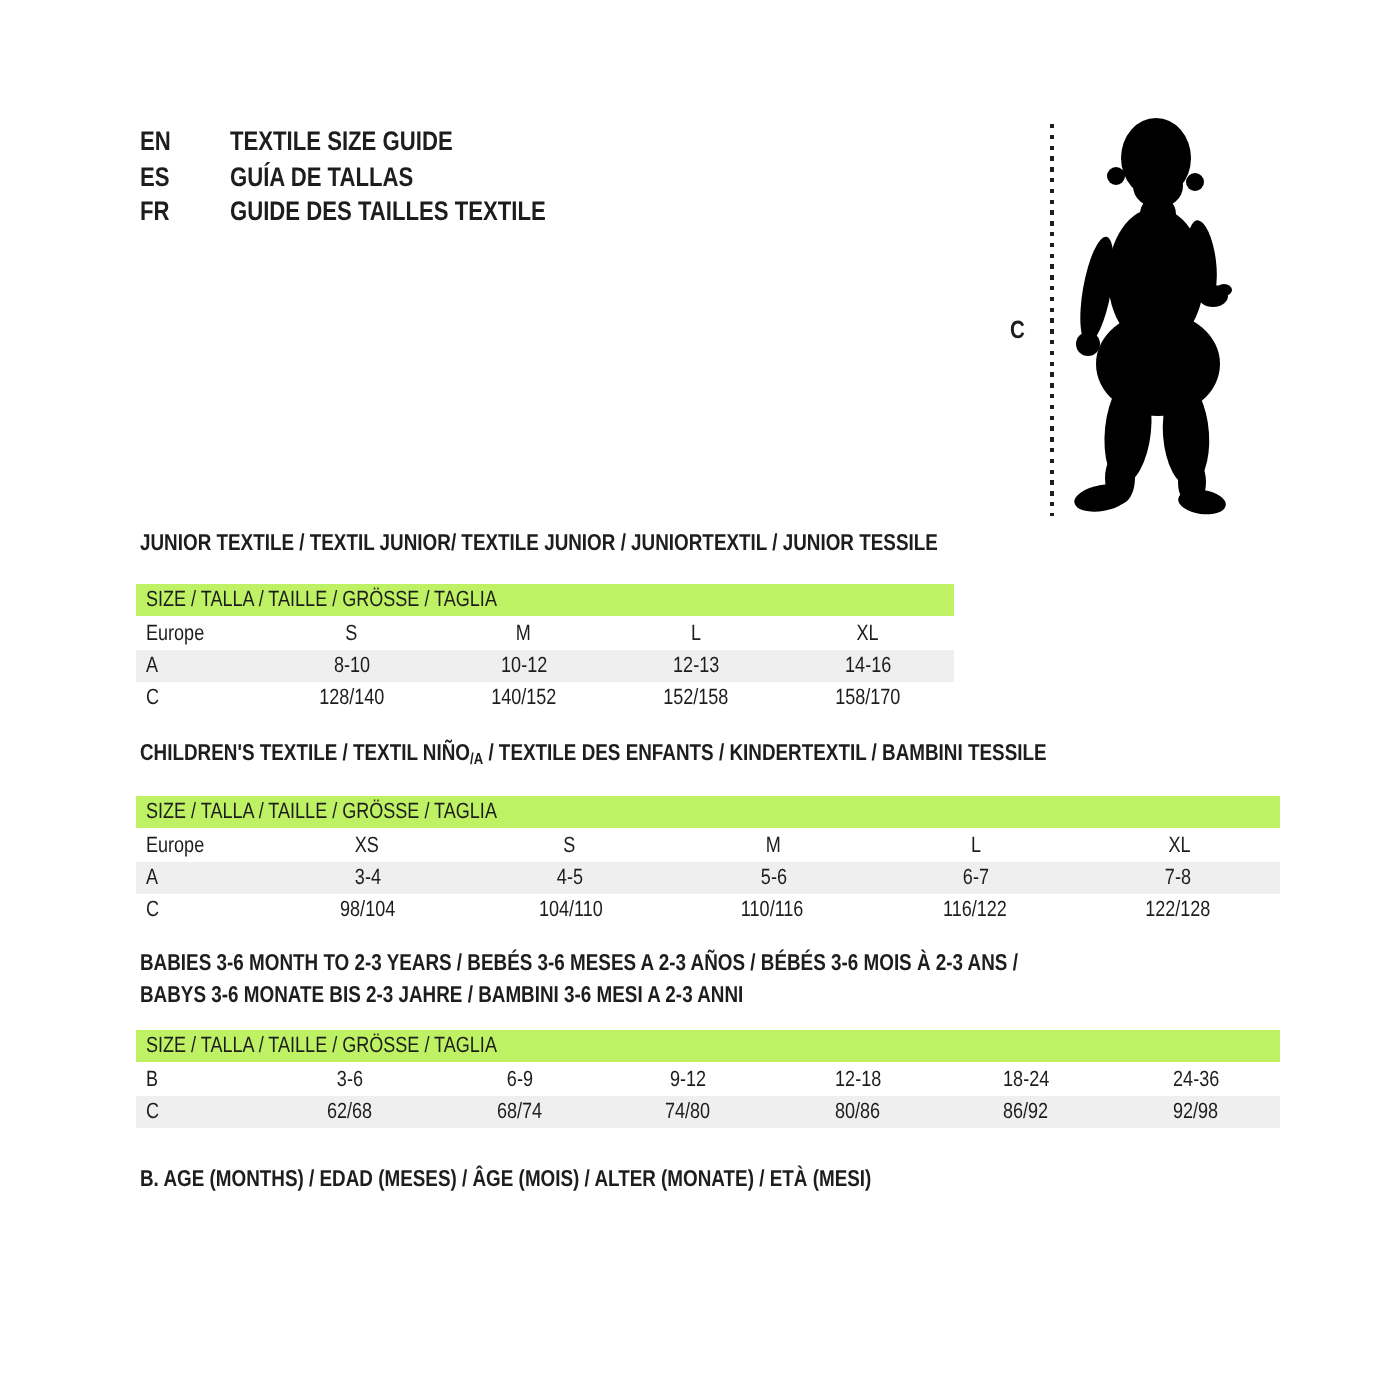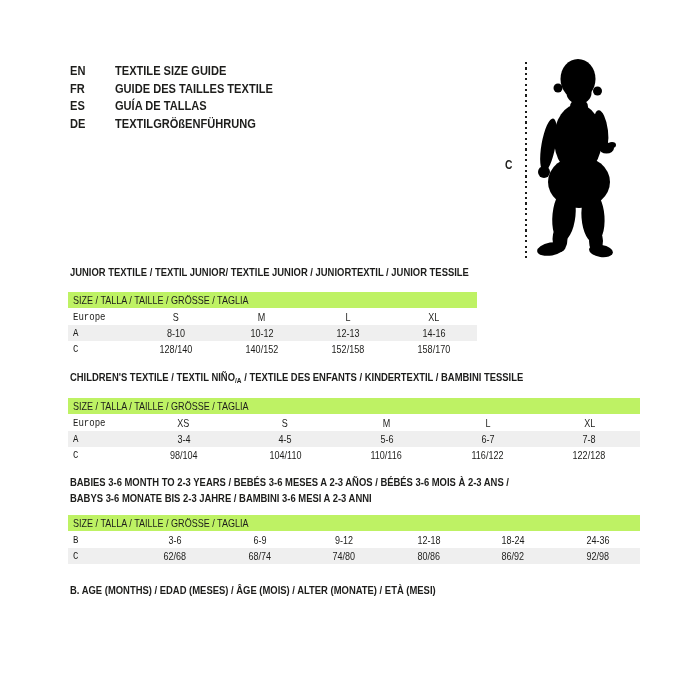--- a/index.html
+++ b/index.html
@@ -33,48 +33,44 @@
   .sub{font-size:8px;vertical-align:-2px;}
 
   
   .size-table{position:absolute;font-size:11px;}
   .t1{left:68px;top:292px;width:409px;}
   .t2{left:68px;top:398px;width:572px;}
   .t3{left:68px;top:515px;width:572px;}
   .bar{height:16px;line-height:16px;background:#bef264;padding-left:5px;margin-bottom:1px;}
   .trow{display:flex;height:16px;line-height:16px;}
   .trow.shaded{background:#efefef;}
-  .tlabel{width:60px;padding-left:5px;font-family:Liberation Mono, monospace;}
+  .tlabel{width:60px;padding-left:5px;}
   .tcell{flex:1;text-align:center;}
 
   
   .legend{position:absolute;left:70px;top:582px;font-weight:bold;font-size:11.5px;}
   .legend-line{height:16.4px;line-height:16.4px;}
 </style>
 </head>
 <body>
 
 <div class="canvas">
 
   <div class="lang-block">
     <div class="lang-row">
       <span class="lang-code"><span class="cx">EN</span></span>
       <span class="cx">TEXTILE SIZE GUIDE</span>
     </div>
     <div class="lang-row">
-      <span class="lang-code"><span class="cx">FR</span></span>
-      <span class="cx">GUIDE DES TAILLES TEXTILE</span>
-    </div>
-    <div class="lang-row">
       <span class="lang-code"><span class="cx">ES</span></span>
       <span class="cx">GUÍA DE TALLAS</span>
     </div>
     <div class="lang-row">
-      <span class="lang-code"><span class="cx">DE</span></span>
-      <span class="cx">TEXTILGRÖßENFÜHRUNG</span>
+      <span class="lang-code"><span class="cx">FR</span></span>
+      <span class="cx">GUIDE DES TAILLES TEXTILE</span>
     </div>
   </div>
 
   <div class="dotted-line"></div>
   <span class="height-label cx">C</span>
   <svg class="baby-svg" width="90" height="205" viewBox="0 0 90 205">
     <g fill="#000000">
       <ellipse cx="44" cy="24" rx="17.5" ry="20"></ellipse>
       <ellipse cx="45" cy="38" rx="12.5" ry="11"></ellipse>
       <circle cx="24" cy="33" r="4.5"></circle>

